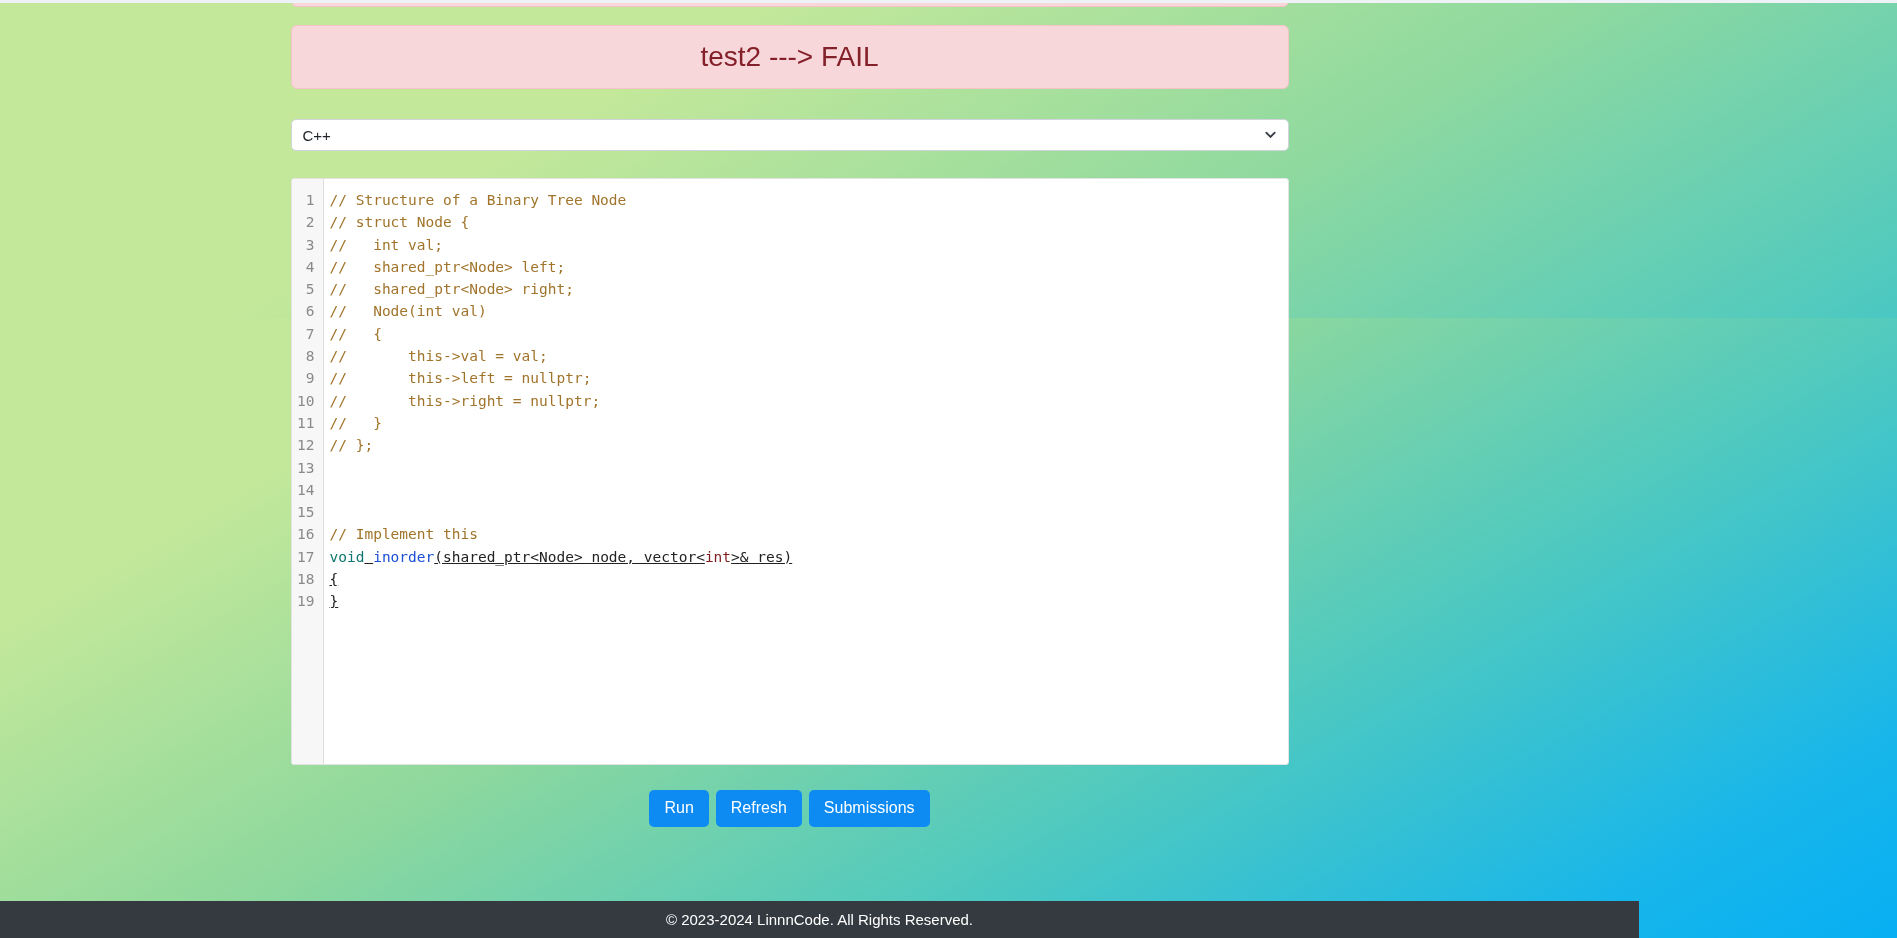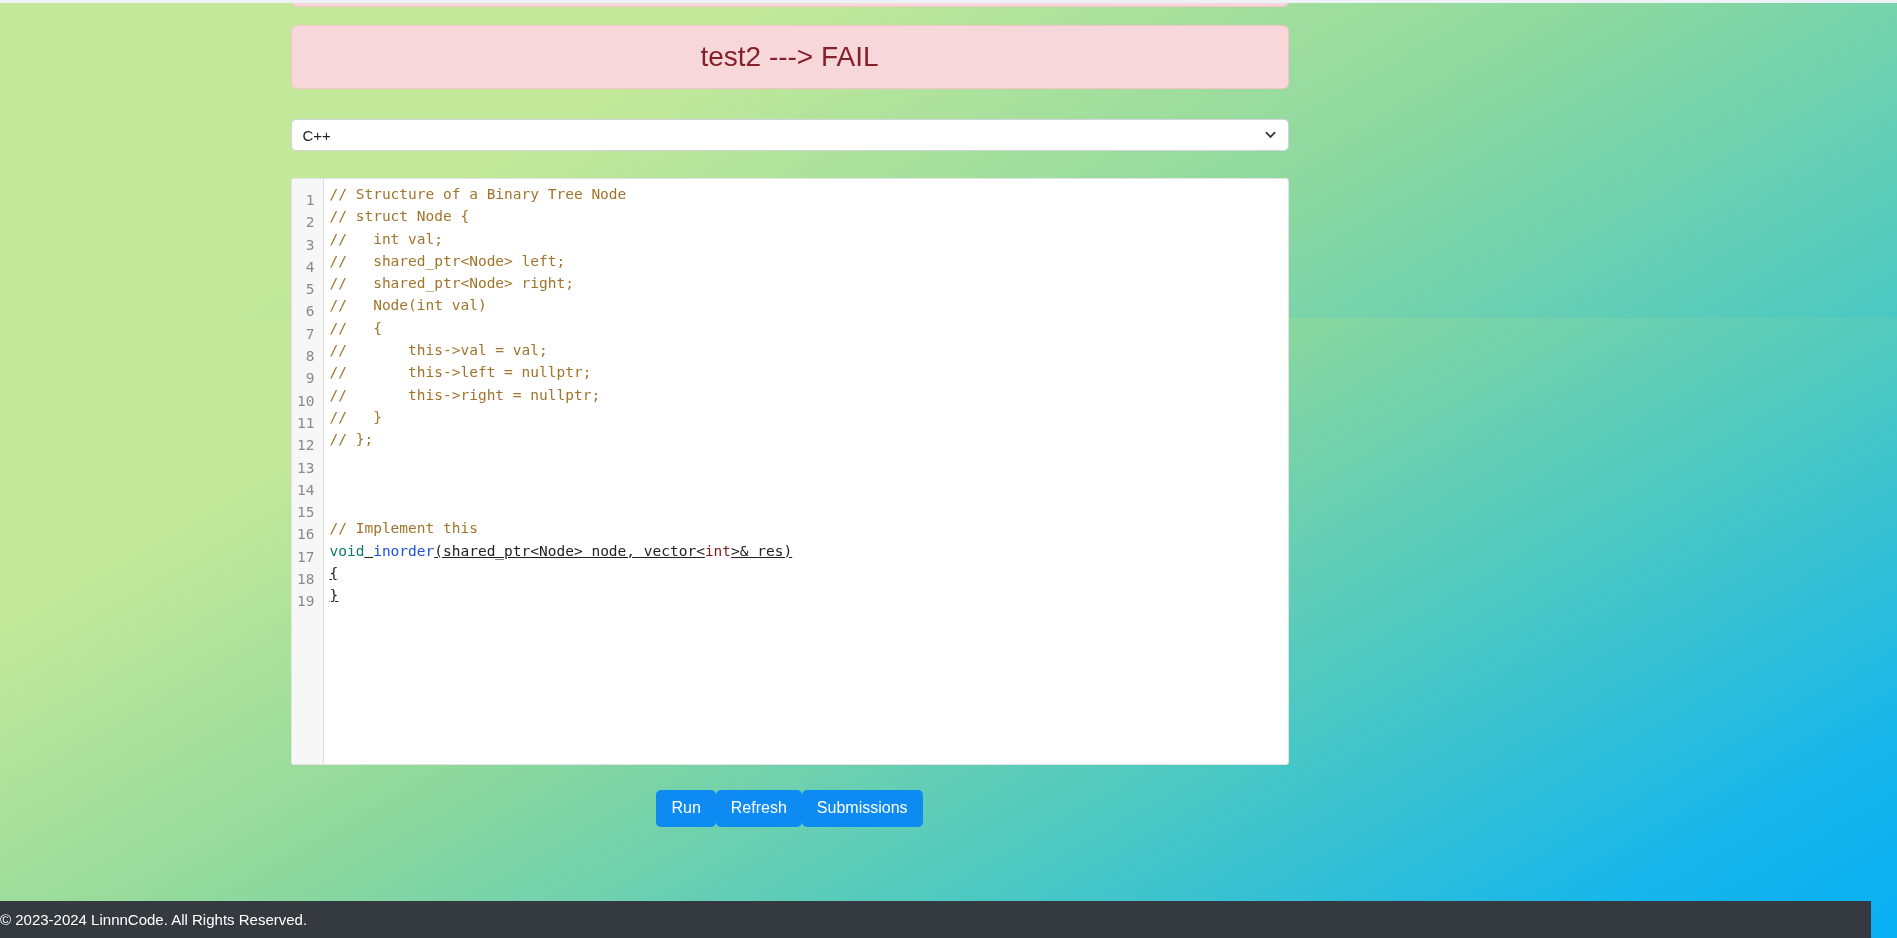--- a/index.html
+++ b/index.html
@@ -114,61 +114,62 @@
     border-right: 1px solid #ddd;
     color: #8a8a8a;
     text-align: right;
     padding: 10px 8px 0 0;
     min-width: 32px;
     user-select: none;
     white-space: pre;
   }
   .code-area {
     flex: 1;
-    padding: 4px 0 0 6px;
+    padding: 10px 0 0 6px;
     white-space: pre;
     overflow: hidden;
     color: #222;
     tab-size: 4;
   }
   .cm-comment { color: #a1742b; }
   .cm-keyword { color: #0f766e; }
   .cm-fn      { color: #1a4fd6; }
   .cm-type    { color: #7f1d1d; }
   .cm-plain   { color: #222222; text-decoration: underline; }
 
   
   .btn-row {
     display: flex;
     justify-content: center;
+    gap: 7px;
     margin-top: 25px;
   }
   .btn {
     background: #0d8bf2;
     color: #ffffff;
     border: none;
     border-radius: 5px;
     font-size: 16px;
     font-family: "Liberation Sans", sans-serif;
     padding: 8px 15px;
     cursor: pointer;
     line-height: 1.3;
   }
 
   
   .footer {
     position: absolute;
     left: 0; bottom: 0;
-    width: 1871px;
+    width: 1639px;
     height: 37px;
     background: #343a40;
     color: #ffffff;
     display: flex;
     align-items: center;
-    justify-content: flex-start;
+    justify-content: center;
     font-size: 15px;
     z-index: 20;
   }
 </style>
 </head>
 <body>
 
 <div id="page">
 
   <div class="content">

